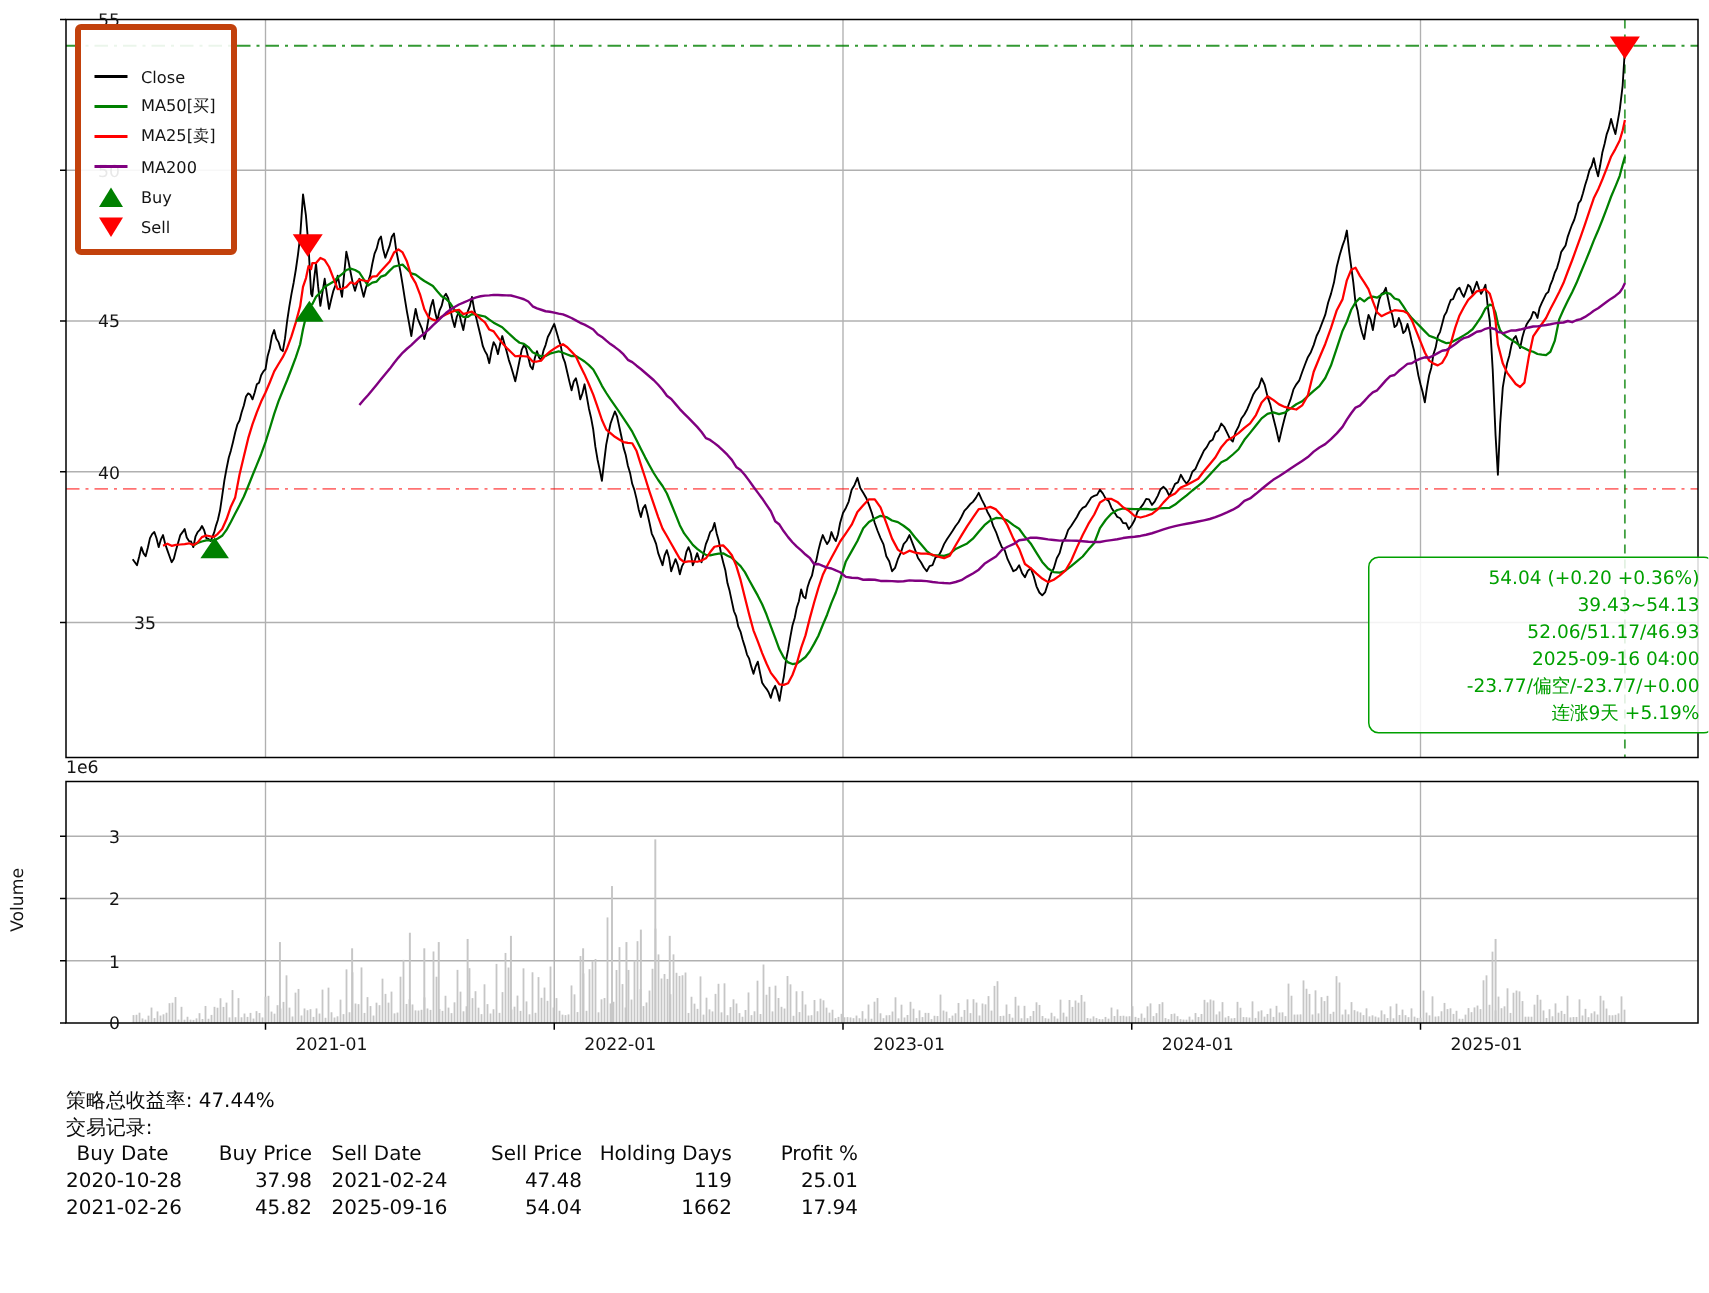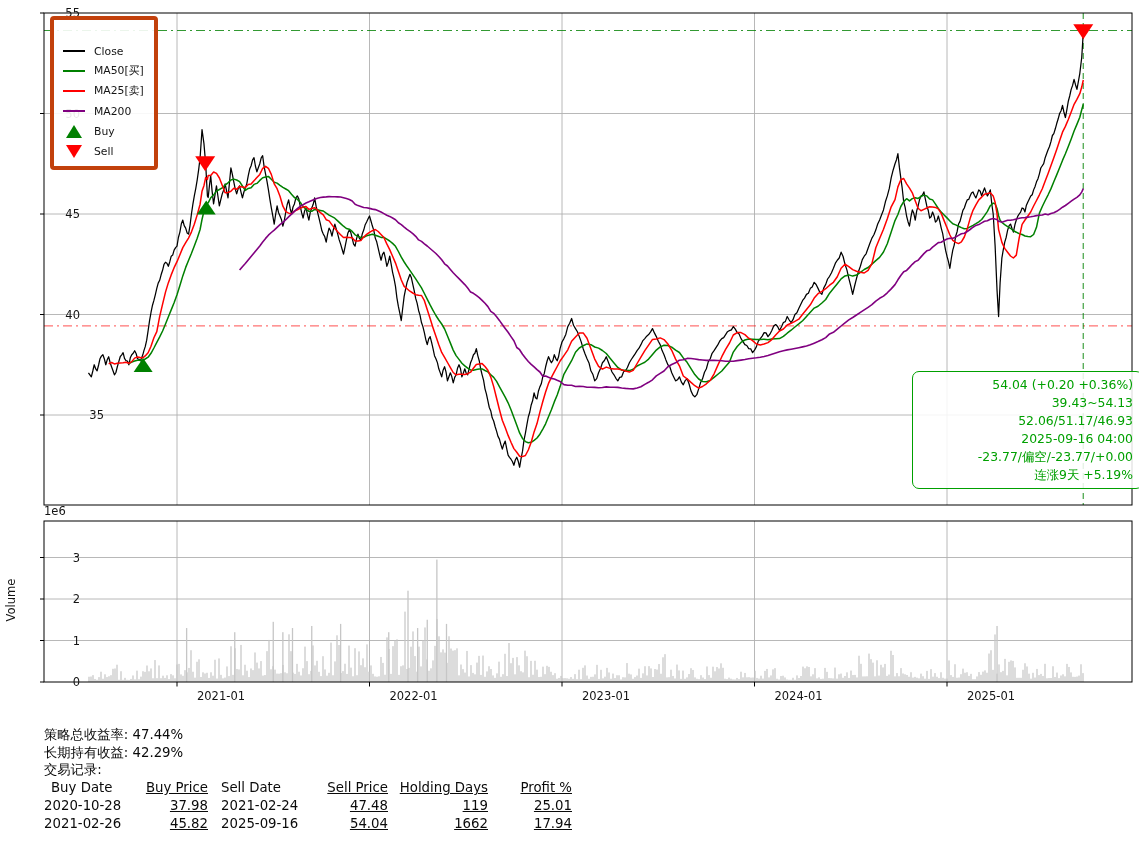--- a/index.html
+++ b/index.html
@@ -21,21 +21,21 @@
   .lg-tri-down{width:0;height:0;border-left:8px solid transparent;border-right:8px solid transparent;border-top:13px solid #ff0000;}
   .lg-label{font-size:10.8px;color:#141414;white-space:nowrap;}
   #infobox{position:absolute;left:912px;top:371px;width:214px;text-align:right;
            padding:4px 9px 5px 6px;border:1.5px solid #00a000;border-radius:7px;
            background:rgba(255,255,255,0.85);color:#00a000;font-size:12.4px;line-height:17.9px;
            white-space:nowrap;}
   #stats{position:absolute;left:44px;top:726px;font-size:13.3px;line-height:17.7px;color:#0a0a0a;}
   #stats p{margin:0;}
   #trades-table{display:grid;grid-template-columns:94px 70px 104px 76px 100px 84px;}
   #trades-table .c-date{text-align:left;}
-  #trades-table .c-num{text-align:right;text-decoration:underline;}
+  #trades-table .c-num{text-align:right;}
   #trades-table .h-buydate{padding-left:7px;}
   #trades-table .c-selldate{padding-left:13px;}
 </style>
 </head>
 <body>
 
 <div id="app">
   <svg id="plot" width="1139" height="710">
       <line x1="177" x2="177" y1="13" y2="505" stroke="#b0b0b0" stroke-width="0.9"></line>
       <line x1="177" x2="177" y1="521" y2="682" stroke="#b0b0b0" stroke-width="0.9"></line>
@@ -653,21 +653,20 @@
   <div id="infobox" style="border-color: rgb(0, 160, 0); color: rgb(0, 160, 0);">
       <div>54.04 (+0.20 +0.36%)</div>
       <div>39.43~54.13</div>
       <div>52.06/51.17/46.93</div>
       <div>2025-09-16 04:00</div>
       <div>-23.77/偏空/-23.77/+0.00</div>
       <div>连涨9天 +5.19%</div>
     </div>
   <div id="stats">
     <p>策略总收益率: 47.44%</p>
-    <p>长期持有收益: 42.29%</p>
     <p>交易记录:</p>
     <div id="trades-table">
         <div class="c-date h-buydate">Buy Date</div>
         <div class="c-num">Buy Price</div>
         <div class="c-date c-selldate">Sell Date</div>
         <div class="c-num">Sell Price</div>
         <div class="c-num">Holding Days</div>
         <div class="c-num">Profit %</div>
         <div class="c-date">2020-10-28</div>
         <div class="c-num">37.98</div>

